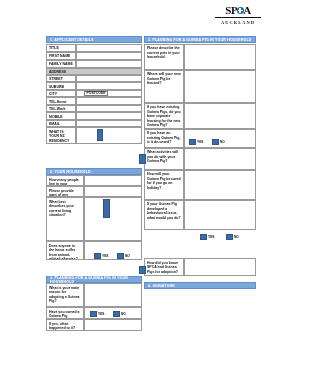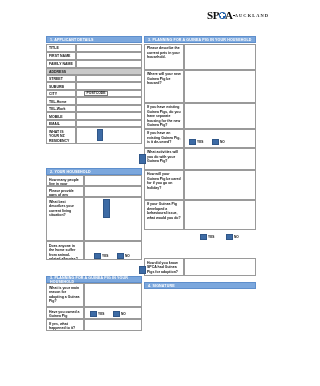--- a/index.html
+++ b/index.html
@@ -5,21 +5,21 @@
   html,body{margin:0;padding:0;background:#ffffff;}
   body{
     width:273px;height:386px;position:relative;overflow:hidden;
     font-family:"Liberation Sans","DejaVu Sans",sans-serif;
     color:#111;
   }
   .page{position:absolute;inset:0;}
 
   
   .logo{position:absolute;right:4px;top:2px;width:62px;height:26px;
-        display:flex;flex-direction:row;align-items:center;justify-content:center;}
+        display:flex;flex-direction:column;align-items:center;justify-content:center;}
   .logo-main{font-family:"Liberation Serif","DejaVu Serif",serif;
         font-weight:700;font-size:11px;letter-spacing:-0.4px;line-height:11px;
         color:#0d0d0d;display:flex;align-items:center;}
   .logo-cross{display:inline-block;width:7px;height:7px;position:relative;margin:0 -0.5px;}
   .logo-cross .disc{position:absolute;inset:0;border-radius:50%;background:#1f5fa9;}
   .logo-cross .v{position:absolute;left:2.6px;top:1px;width:1.6px;height:5px;background:#fff;}
   .logo-cross .h{position:absolute;top:2.7px;left:1px;width:5px;height:1.6px;background:#fff;}
   .logo-sub{font-family:"Liberation Serif","DejaVu Serif",serif;font-weight:700;
         font-size:4.4px;letter-spacing:1.1px;color:#1a1a1a;margin-top:1px;}
   .logo-rule{width:46px;height:1px;background:#111;margin:1px 0;}

